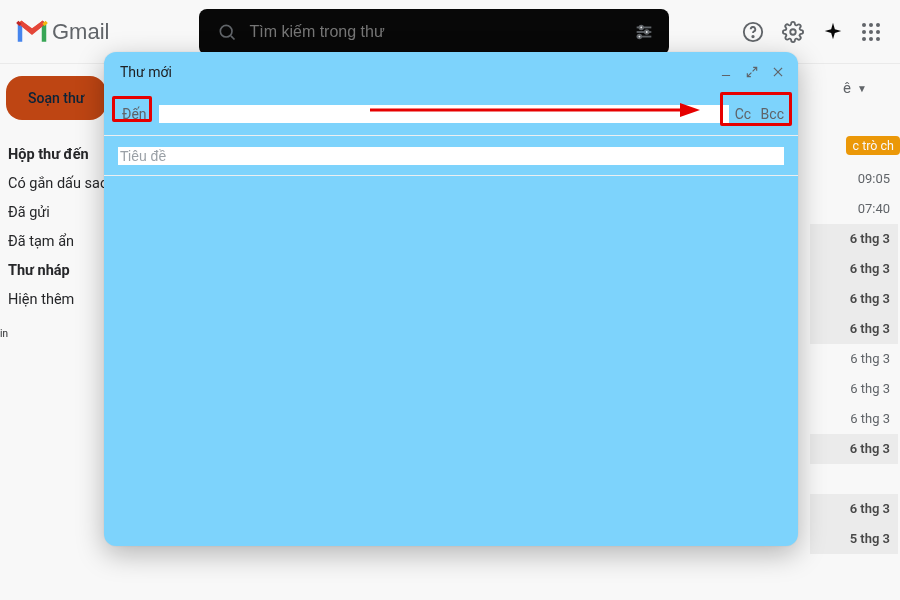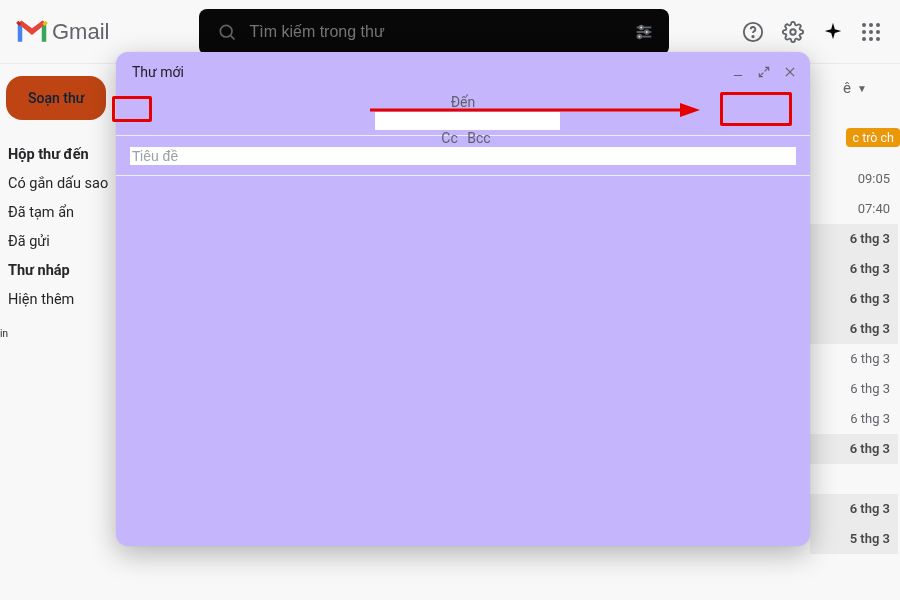--- a/index.html
+++ b/index.html
@@ -105,44 +105,44 @@
   }
   .rightcol .toprow .small-caret { margin-left:6px; font-size:10px; }
   .chip-orange {
     background:#f29900;
     color:#fff;
     font-size:12.5px;
     padding:2px 6px;
     border-radius:4px;
     white-space:nowrap;
     position:absolute;
-    right:0; top:64px;
+    right:0; top:72px;
   }
   .timelist { position:absolute; right:10px; top:100px; width:80px; text-align:right; }
   .trow {
     height:30px; line-height:30px;
     font-size:13px; color:#5f6368;
     border-bottom:1px solid rgba(0,0,0,0);
   }
   .trow.band {
     background:#f2f2f2;
     font-weight:600;
     color:#444;
     margin-right:-8px; padding-right:8px;
   }
   .in-label {
     position:absolute; left:0; top:328px;
     font-size:10px; color:#202124;
   }
   
   .compose {
     position:absolute;
-    left:116px; top:52px;
+    left:104px; top:52px;
     width:694px; height:494px;
-    background:#c4b5fd;
+    background:#7dd3fc;
     border-radius:12px;
     box-shadow: 0 8px 28px rgba(0,0,0,0.28), 0 0 0 1px rgba(0,0,0,0.02);
     display:flex; flex-direction:column;
     overflow:hidden;
   }
   .compose-header {
     display:flex; align-items:center;
     height:40px;
     padding:0 10px 0 16px;
     font-size:14px; color:#202124;
@@ -152,21 +152,20 @@
   .wbtn {
     width:20px; height:20px; display:flex; align-items:center; justify-content:center;
     color:#5f6368; margin-left:6px; cursor:pointer;
   }
   .row-to {
     display:flex; align-items:center;
     height:44px;
     padding:0 14px;
     border-bottom:1px solid #eceff1;
     font-size:14px;
-    flex-direction:column;
   }
   .to-label {
     color:#5f6368; padding:2px 4px;
   }
   .to-input { flex:1; border:none; outline:none; font-size:14px; margin-left:8px; }
   .ccbcc { color:#5f6368; font-size:14px; }
   .ccbcc span { margin-left:6px; cursor:pointer; }
   .row-subject {
     display:flex; align-items:center;
     height:40px;
@@ -251,22 +250,22 @@
           <span></span>
           <span></span>
       </div>
     </div>
   </div>
 
   <div class="sidebar">
     <div class="compose-pill">Soạn thư</div>
     <div class="nav-item bold">Hộp thư đến</div>
     <div class="nav-item">Có gắn dấu sao</div>
+    <div class="nav-item">Đã gửi</div>
     <div class="nav-item">Đã tạm ẩn</div>
-    <div class="nav-item">Đã gửi</div>
     <div class="nav-item bold">Thư nháp</div>
     <div class="nav-item">Hiện thêm</div>
   </div>
   <div class="in-label">in</div>
 
   <div class="rightcol">
     <div class="toprow">
       <span>ê</span>
         <span class="small-caret">▼</span>
     </div>

